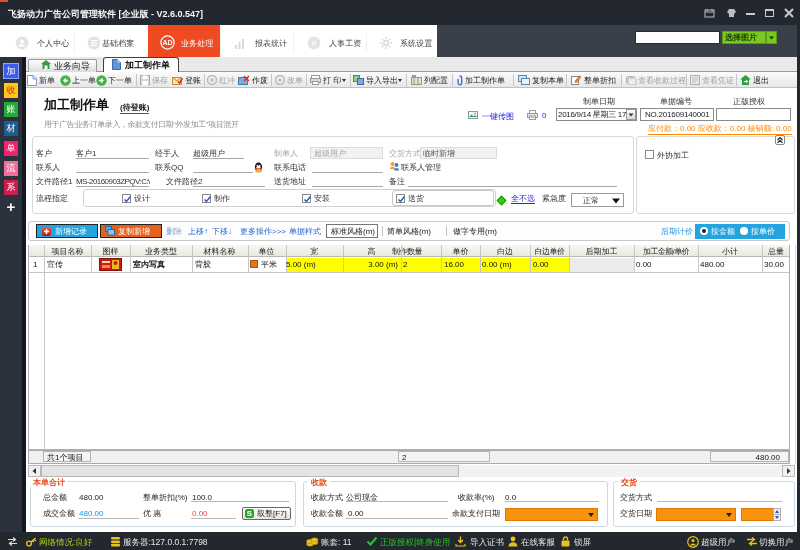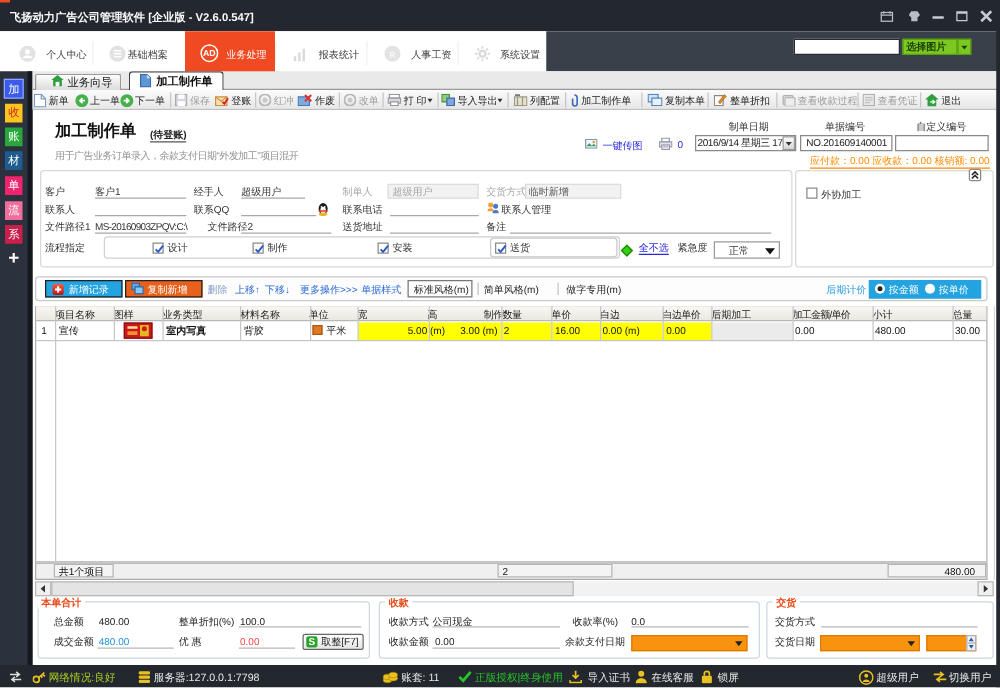--- a/index.html
+++ b/index.html
@@ -268,21 +268,21 @@
 <div class="a" style="left:527px;top:110px;width:11px;height:10px"><svg width="11" height="10">
       <rect x="2.5" y="0.5" width="6" height="3" fill="#fff" stroke="#99a"></rect>
       <rect x="0.5" y="3.5" width="10" height="4" fill="#dde1ea" stroke="#99a"></rect>
       <rect x="2.5" y="6" width="6" height="3.5" fill="#fff" stroke="#99a"></rect>
       <path d="M3.5 7.5 L7.5 7.5" stroke="#aab"></path>
     </svg></div>
 <div class="a" style="left:542px;top:111px;font-size:8px;line-height:9px;color:#2626d8">0</div>
 
 <div class="lbl" style="left:583px;top:97px">制单日期</div>
 <div class="lbl" style="left:660px;top:97px">单据编号</div>
-<div class="lbl" style="left:733px;top:97px">自定义编号</div>
+<div class="lbl" style="left:733px;top:97px">正版授权</div>
 <div class="a" style="left:556px;top:108px;width:81px;height:13px;background:#fff;border:1px solid #8a8a8a"></div>
 <div class="a" style="left:558px;top:110px;font-size:8px;line-height:9px;white-space:nowrap;letter-spacing:-0.3px">2016/9/14 星期三 17</div>
 <div class="a" style="left:626px;top:109px;width:10px;height:11px;background:linear-gradient(#fdfdfd,#d8d8d8);border:1px solid #9a9a9a"><svg width="8" height="9">
       <path d="M1.5 3.5 L6.5 3.5 L4 6.5 Z" fill="#333"></path>
     </svg></div>
 <div class="a" style="left:640px;top:108px;width:74px;height:13px;background:#fff;border:1px solid #8a8a8a"></div>
 <div class="a" style="left:645px;top:110px;font-size:8px;line-height:9px;letter-spacing:-0.2px">NO.201609140001</div>
 <div class="a" style="left:716px;top:108px;width:75px;height:13px;background:#fff;border:1px solid #8a8a8a"></div>
 <div class="a" style="left:648px;top:124px;font-size:8px;line-height:9px;color:#ff8a00;white-space:nowrap;border-bottom:1px solid #ff8a00;padding-bottom:1px">应付款：0.00 应收款：0.00  核销额: 0.00</div>
 
@@ -404,21 +404,21 @@
 <div class="a" style="left:700px;top:227px;width:8px;height:8px;border-radius:50%;background:#fff">
     <div style="position:absolute;left:2px;top:2px;width:4px;height:4px;border-radius:50%;background:#222"></div>
   </div>
 <div class="a" style="left:711px;top:227px;font-size:8px;line-height:9px;color:#fff">按金额</div>
 <div class="a" style="left:740px;top:227px;width:8px;height:8px;border-radius:50%;background:#fff"></div>
 <div class="a" style="left:751px;top:227px;font-size:8px;line-height:9px;color:#fff">按单价</div>
 
 <div class="a" style="left:28px;top:245px;width:762px;height:205px;background:#fff;border:1px solid #b0b0b0"></div>
 <div class="a" style="left:29px;top:245px;width:760px;height:12px;background:linear-gradient(#f8f7f3,#e9e8e1);border-bottom:1px solid #b8b8b8"></div>
 <style>
-.gh{position:absolute;top:247px;font-size:8px;line-height:9px;color:#222;}
+.gh{position:absolute;top:247px;font-size:8px;line-height:9px;color:#222;text-align:center}
 .gc{position:absolute;top:260px;font-size:8px;line-height:9px;color:#111;white-space:nowrap}
 .gv{position:absolute;top:245px;height:27px;width:1px;background:#c6c6c6}
 .ycell{position:absolute;top:257.5px;height:14px;background:#ffff00}
 </style>
 <div class="gh" style="left:44px;width:47px">项目名称</div>
 <div class="gh" style="left:91px;width:39px">图样</div>
 <div class="gh" style="left:130px;width:62px">业务类型</div>
 <div class="gh" style="left:192px;width:55px">材料名称</div>
 <div class="gh" style="left:247px;width:39px">单位</div>
 <div class="gh" style="left:286px;width:56px">宽</div>
@@ -462,21 +462,21 @@
 <div class="a" style="left:99px;top:258px;width:23px;height:13px;background:#cc1818;border:1px solid #881010"><svg width="21" height="11">
       <rect x="12" y="1" width="7" height="9" fill="#e8b820"></rect>
       <rect x="2" y="2" width="8" height="2" fill="#f8e0a0"></rect>
       <rect x="2" y="6" width="8" height="3" fill="#f09030"></rect>
       <circle cx="15.5" cy="4" r="2" fill="#cc1818"></circle>
     </svg></div>
 <div class="gc" style="left:133px;font-weight:bold">室内写真</div>
 <div class="gc" style="left:195px">背胶</div>
 <div class="a" style="left:250px;top:259.5px;width:8px;height:8px;background:#e07820;border:1px solid #a85810"></div>
 <div class="gc" style="left:261px">平米</div>
-<div class="gc" style="left:286px;width:70px;text-align:right">5.00 (m)</div>
+<div class="gc" style="left:286px;width:70px;text-align:left">5.00 (m)</div>
 <div class="gc" style="left:343px;width:55px;text-align:right">3.00 (m)</div>
 <div class="gc" style="left:403px">2</div>
 <div class="gc" style="left:444px">16.00</div>
 <div class="gc" style="left:482px">0.00 (m)</div>
 <div class="gc" style="left:533px">0.00</div>
 <div class="gc" style="left:636px">0.00</div>
 <div class="gc" style="left:700px">480.00</div>
 <div class="gc" style="left:764px">30.00</div>
 
 <div class="a" style="left:795px;top:245px;width:1px;height:219px;background:#d8d8d8"></div>

